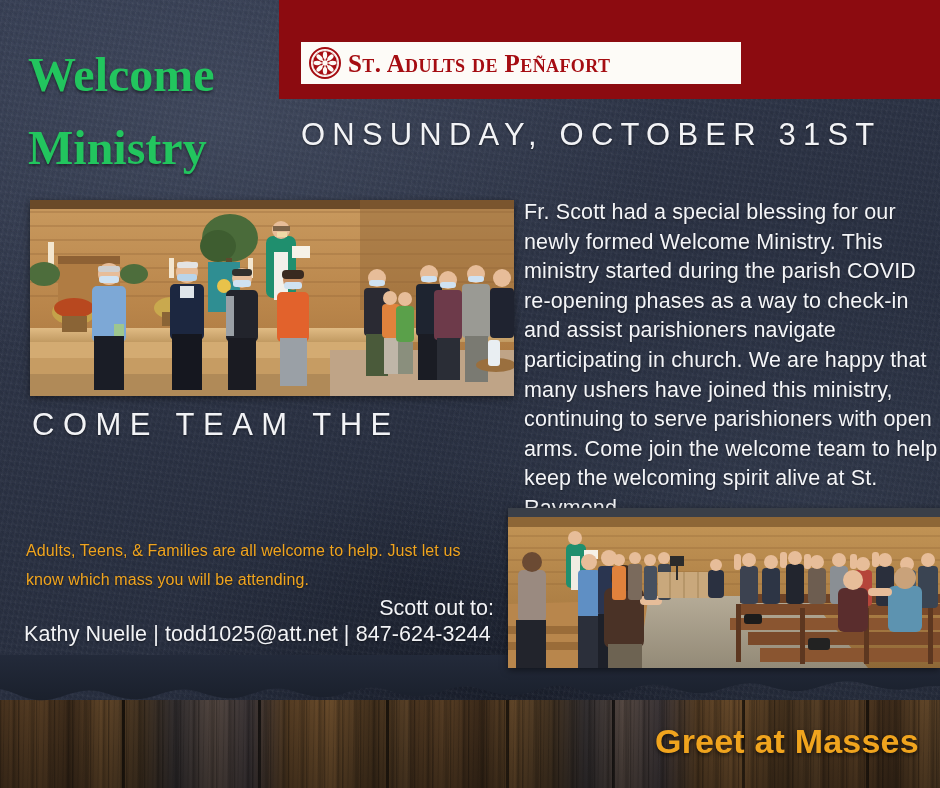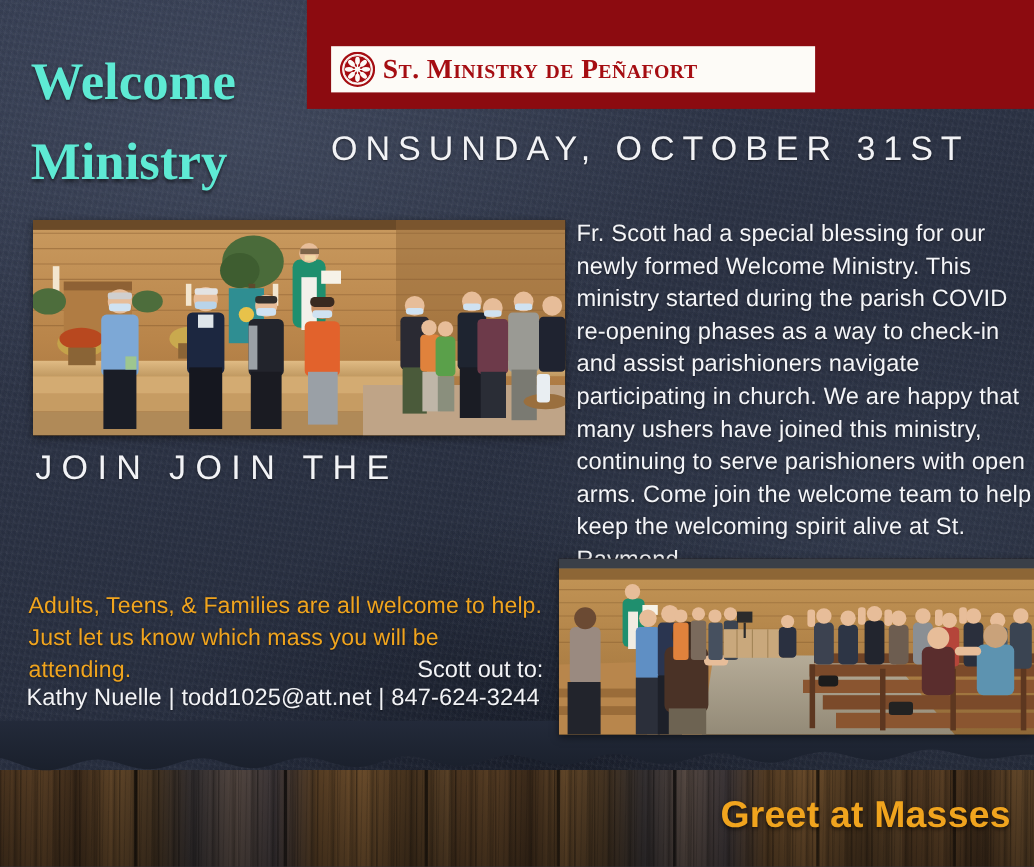--- a/index.html
+++ b/index.html
@@ -137,21 +137,21 @@
   .title-block {
     position: absolute;
     left: 28px;
     top: 38px;
     width: 250px;
   }
   .title-line {
     font-family: "Liberation Serif", serif;
     font-weight: bold;
     font-style: normal;
-    color: #5eead4;
+    color: #22c55e;
     font-size: 48px;
     line-height: 73px;
     letter-spacing: 0px;
     text-shadow: 0 2px 3px rgba(0,0,0,0.45);
   }
 
   
   .date-line {
     position: absolute;
     left: 278px;
@@ -210,21 +210,21 @@
     text-shadow: 0 1px 2px rgba(0,0,0,0.5);
   }
 
   
   .invite {
     position: absolute;
     left: 26px;
     top: 536px;
     width: 470px;
     color: #f0a41e;
-    font-size: 21px;
+    font-size: 16px;
     line-height: 29px;
     letter-spacing: 0.1px;
     text-shadow: 0 1px 2px rgba(0,0,0,0.45);
   }
   .reach-out {
     position: absolute;
     left: 26px;
     top: 594px;
     width: 468px;
     text-align: right;
@@ -328,21 +328,21 @@
         </g>
         <g stroke="#fdfbf7" stroke-width="2.4">
           <line x1="32" y1="12" x2="32" y2="52"></line>
           <line x1="12" y1="32" x2="52" y2="32"></line>
           <line x1="18" y1="18" x2="46" y2="46"></line>
           <line x1="46" y1="18" x2="18" y2="46"></line>
         </g>
       </g>
       <circle cx="32" cy="32" r="25" fill="none" stroke="#fdfbf7" stroke-width="1.6"></circle>
     </svg>
-    <span class="logo-text">St. Ministry de Peñafort</span>
+    <span class="logo-text">St. Adults de Peñafort</span>
   </div>
 
   <div class="title-block">
     <div class="title-line">Welcome</div>
     <div class="title-line">Ministry</div>
   </div>
 
   <div class="date-line">ONSUNDAY, OCTOBER 31ST</div>
 
   <div class="photo" id="photo-sanctuary">
@@ -471,21 +471,21 @@
       <rect x="458" y="140" width="12" height="26" rx="3" fill="#e9eef2"></rect>
 
       <rect width="484" height="196" fill="none"></rect>
       <rect width="484" height="196" fill="url(#wallWood)" opacity="0"></rect>
     </svg>
   </div>
 
   <div class="body-copy">Fr. Scott had a special blessing for our newly formed Welcome Ministry.  This ministry started during the parish COVID re-opening phases as a way to check-in and assist parishioners navigate participating in church. We are happy that many ushers have joined this ministry, continuing to serve parishioners with open arms. Come join the welcome team to help keep the welcoming spirit alive at St. Raymond.</div>
 
   <div class="headline">
-    <div>JOIN JOIN THE</div>
+    <div>COME TEAM THE</div>
   </div>
 
   <div class="invite">Adults, Teens, &amp; Families are all welcome to help. Just let us know which mass you will be attending.</div>
   <div class="reach-out">Scott out to:</div>
   <div class="contact-line">Kathy Nuelle | todd1025@att.net | 847-624-3244</div>
 
   <div class="photo" id="photo-congregation">
     <svg viewBox="0 0 432 160" preserveAspectRatio="none">
       <defs>
         <linearGradient id="cWall" x1="0" y1="0" x2="0" y2="1">

